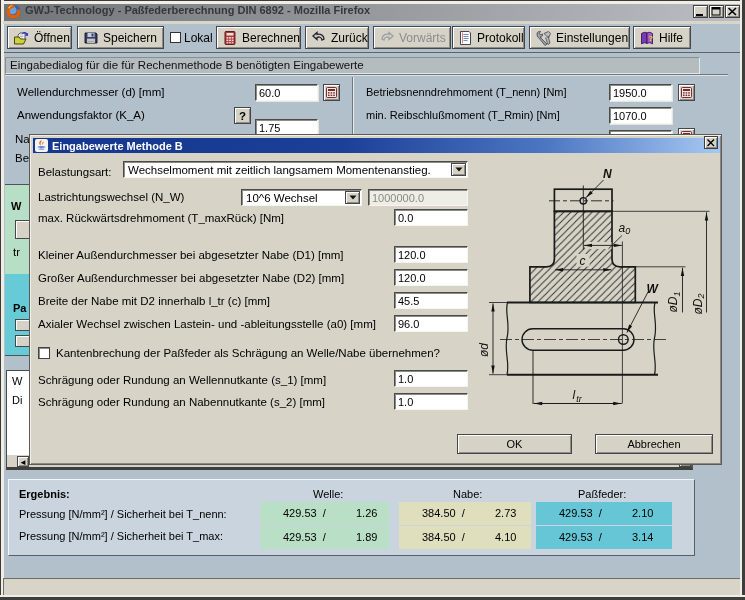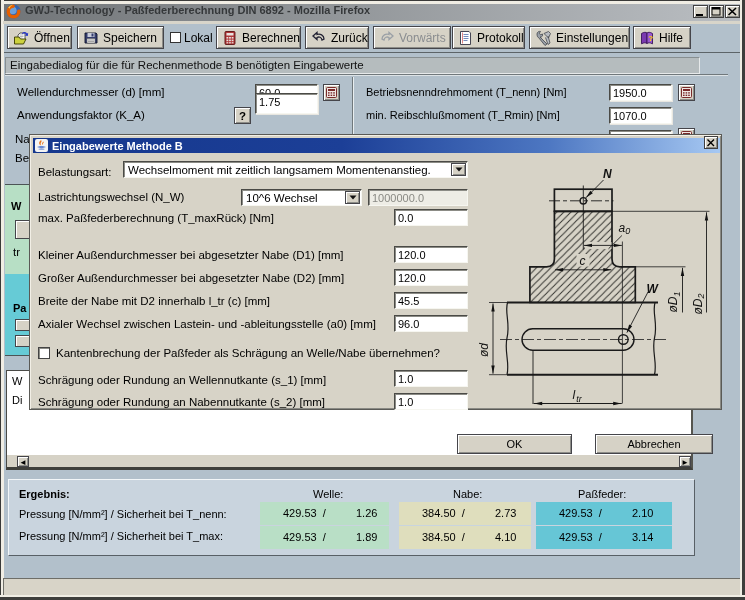--- a/index.html
+++ b/index.html
@@ -33,21 +33,21 @@
 #hscroll{left:7px;top:455px;width:684px;height:12px;background:#d6d2c6;}
 .sbtn{position:absolute;width:12px;height:11px;background:#d6d2c6;border:1px solid #45454a;box-shadow:inset 1px 1px 0 #fff,inset -1px -1px 0 #8d8d88;font-size:8px;text-align:center;line-height:11px;}
 
 #results{left:8px;top:479px;width:687px;height:77px;background:#c9d4de;border:1px solid;border-color:#f2f6f8 #586066 #586066 #f2f6f8;}
 .rcell{position:absolute;height:23px;font-size:11px;}
 .rtxt{font-size:11px;}
 .rcell span{position:absolute;top:5px;}
 
 #statusbar{left:3px;top:578px;width:738px;height:17px;background:#d8d4c8;border-top:1px solid #6e6e68;border-left:1px solid #6e6e68;}
 
-#dialog{left:29px;top:134px;width:693px;height:276px;background:#d7d3c7;border:1px solid #5a5a56;box-shadow:inset 1px 1px 0 #f2efe6,inset -1px -1px 0 #8a8a84;}
+#dialog{left:29px;top:134px;width:693px;height:331px;background:#d7d3c7;border:1px solid #5a5a56;box-shadow:inset 1px 1px 0 #f2efe6,inset -1px -1px 0 #8a8a84;}
 #dtitle{left:3px;top:3px;width:687px;height:15px;background:linear-gradient(to right,#15378d 0%,#1c3f97 45%,#4d77c2 75%,#a6c8f2 100%);display:flex;align-items:center;}
 #dtitle-text{color:#fff;font-weight:bold;font-size:11px;margin-left:4px;}
 #dclose{left:674px;top:1px;width:14px;height:13px;background:#d6d2c6;border:1px solid #404040;box-shadow:inset 1px 1px 0 #fff,inset -1px -1px 0 #8a8a84;}
 .dlabel{position:absolute;font-size:11.5px;color:#000;}
 .dbox{position:absolute;background:#fff;border:1px solid;border-color:#4a4a46 #f6f6f0 #f6f6f0 #4a4a46;box-shadow:inset 1px 1px 0 #8c8c86;padding:2px 0 0 3px;font-size:11px;height:17px;}
 .combo{position:absolute;background:#fff;border:1px solid;border-color:#4a4a46 #f6f6f0 #f6f6f0 #4a4a46;box-shadow:inset 1px 1px 0 #8c8c86;height:17px;font-size:11.5px;}
 .combo .ct{position:absolute;left:4px;top:2px;white-space:nowrap;}
 .combo .ca{position:absolute;right:1px;top:1px;bottom:1px;width:15px;background:#d6d2c6;border:1px solid #45454a;box-shadow:inset 1px 1px 0 #fff,inset -1px -1px 0 #8d8d88;display:flex;align-items:center;justify-content:center;}
 .dbtn{position:absolute;height:20px;background:#d6d2c6;border:1px solid #45454a;box-shadow:inset 1px 1px 0 #ffffff,inset -1px -1px 0 #8d8d88;text-align:center;font-size:11px;line-height:18px;}
 .cb{position:absolute;width:12px;height:12px;background:#fff;border:1px solid #444;box-shadow:inset 1px 1px 0 #8c8c86;}
@@ -165,21 +165,21 @@
         <rect x="4.6" y="5.2" width="1.6" height="1.4"></rect>
         <rect x="7.2" y="5.2" width="1.6" height="1.4"></rect>
         <rect x="2" y="7.6" width="1.6" height="1.4"></rect>
         <rect x="4.6" y="7.6" width="1.6" height="1.4"></rect>
         <rect x="7.2" y="7.6" width="1.6" height="1.4"></rect>
       </g>
     </svg>
   </div>
 <div class="abs flabel" style="left:17px;top:109px">Anwendungsfaktor (K_A)</div>
 <div class="cbtn" style="left:234px;top:107px;font-weight:bold">?</div>
-<div class="tbox" style="left:255px;top:93px;width:63px;height:21px">1.75</div>
+<div class="tbox" style="left:255px;top:119px;width:63px;height:21px">1.75</div>
 <div class="abs flabel" style="left:15px;top:133px">Na</div>
 <div class="abs flabel" style="left:15px;top:152px">Be</div>
 
 <div class="abs flabel" style="left:366px;top:86px;font-size:11px">Betriebsnenndrehmoment (T_nenn) [Nm]</div>
 <div class="tbox" style="left:609px;top:84px;width:63px;height:17px">1950.0</div>
 <div class="cbtn" style="left:678px;top:84px">
     <svg width="11" height="11" viewBox="0 0 11 11">
       <rect x="0.5" y="0.5" width="10" height="10" rx="1" fill="#f0e8e4" stroke="#7a2a2a" stroke-width="1"></rect>
       <rect x="2" y="2" width="7" height="2" fill="#7a2a2a"></rect>
       <g fill="#7a2a2a">
@@ -289,21 +289,21 @@
  <div class="dlabel" style="left:8px;top:56px">Lastrichtungswechsel (N_W)</div>
  <div class="combo" style="left:211px;top:54px;width:121px">
       <span class="ct">10^6 Wechsel</span>
       <span class="ca">
         <svg width="8" height="5" viewBox="0 0 8 5">
           <path d="M0.5 0.5 L7.5 0.5 L4 4.5 Z" fill="#111"></path>
         </svg>
       </span>
     </div>
  <div class="dbox" style="left:338px;top:54px;width:100px;background:#eeede6;color:#8a8a84">1000000.0</div>
- <div class="dlabel" style="left:8px;top:77px">max. Paßfederberechnung (T_maxRück) [Nm]</div>
+ <div class="dlabel" style="left:8px;top:77px">max. Rückwärtsdrehmoment (T_maxRück) [Nm]</div>
  <div class="dbox" style="left:364px;top:74px;width:74px">0.0</div>
  <div class="dlabel" style="left:8px;top:114px">Kleiner Außendurchmesser bei abgesetzter Nabe (D1) [mm]</div>
  <div class="dbox" style="left:364px;top:111px;width:74px">120.0</div>
  <div class="dlabel" style="left:8px;top:137px">Großer Außendurchmesser bei abgesetzter Nabe (D2) [mm]</div>
  <div class="dbox" style="left:364px;top:134px;width:74px">120.0</div>
  <div class="dlabel" style="left:8px;top:160px">Breite der Nabe mit D2 innerhalb l_tr (c) [mm]</div>
  <div class="dbox" style="left:364px;top:157px;width:74px">45.5</div>
  <div class="dlabel" style="left:8px;top:183px">Axialer Wechsel zwischen Lastein- und -ableitungsstelle (a0) [mm]</div>
  <div class="dbox" style="left:364px;top:180px;width:74px">96.0</div>
  <div class="cb" style="left:8px;top:212px"></div>

